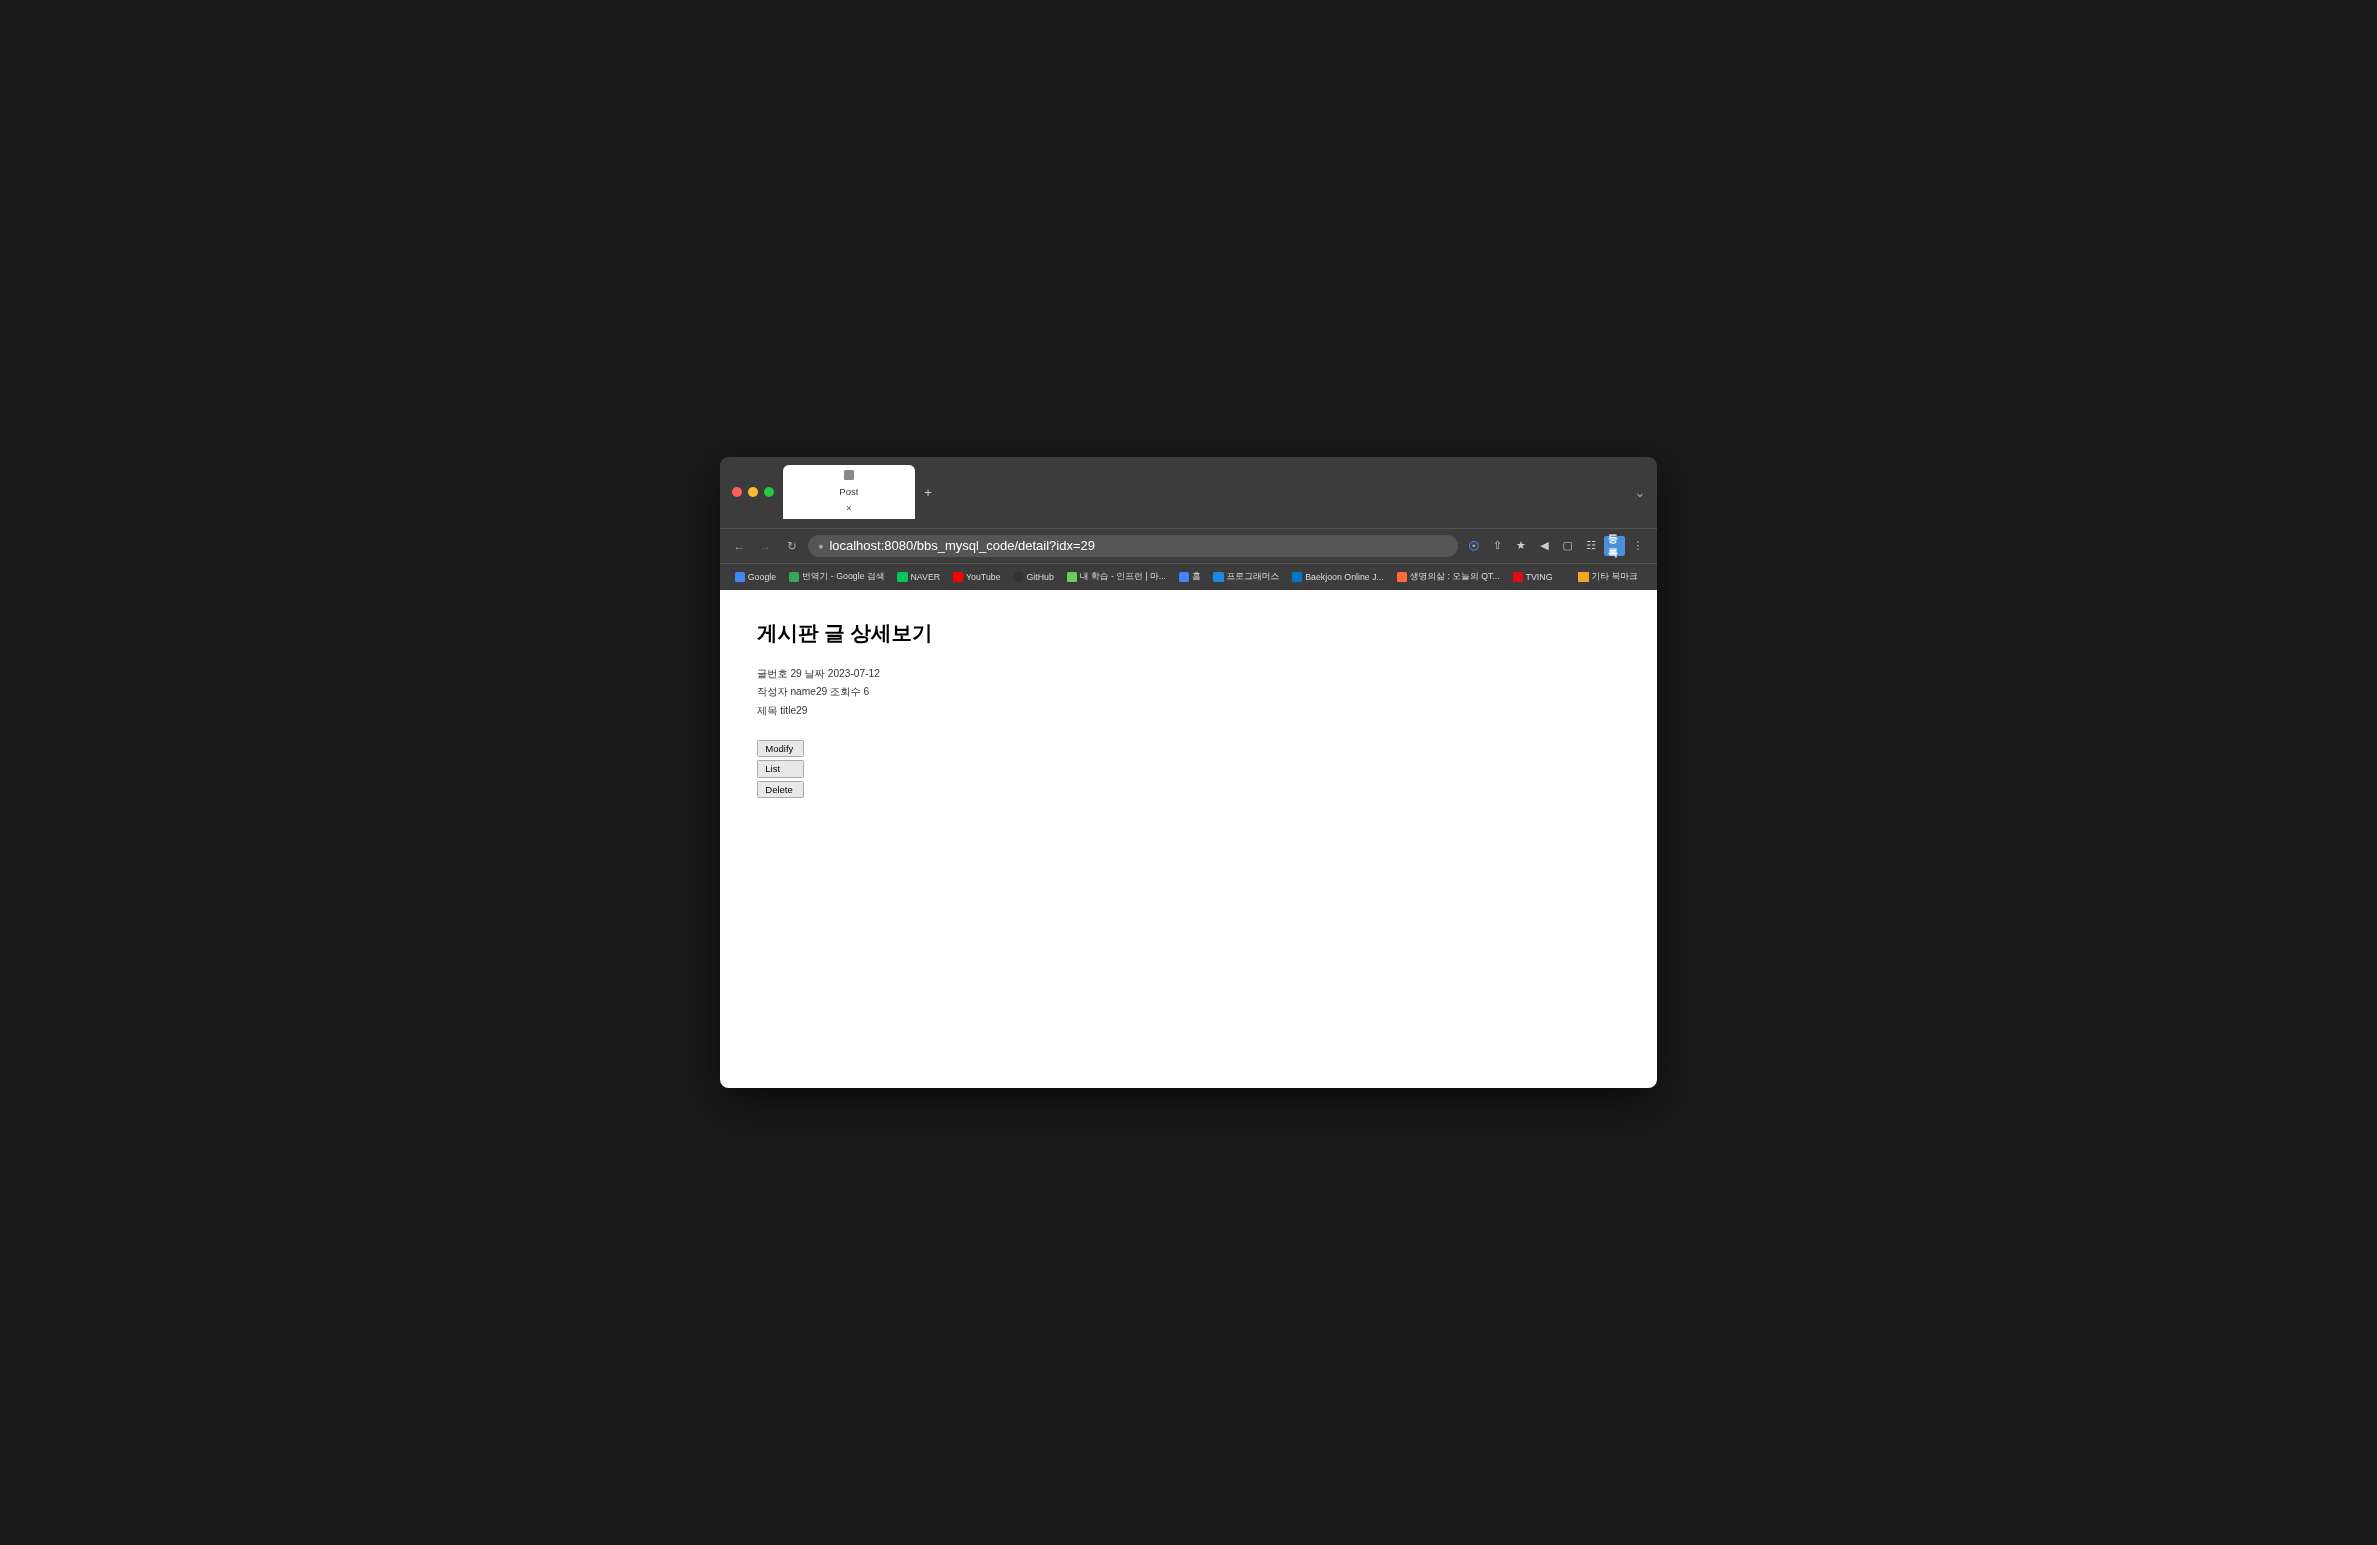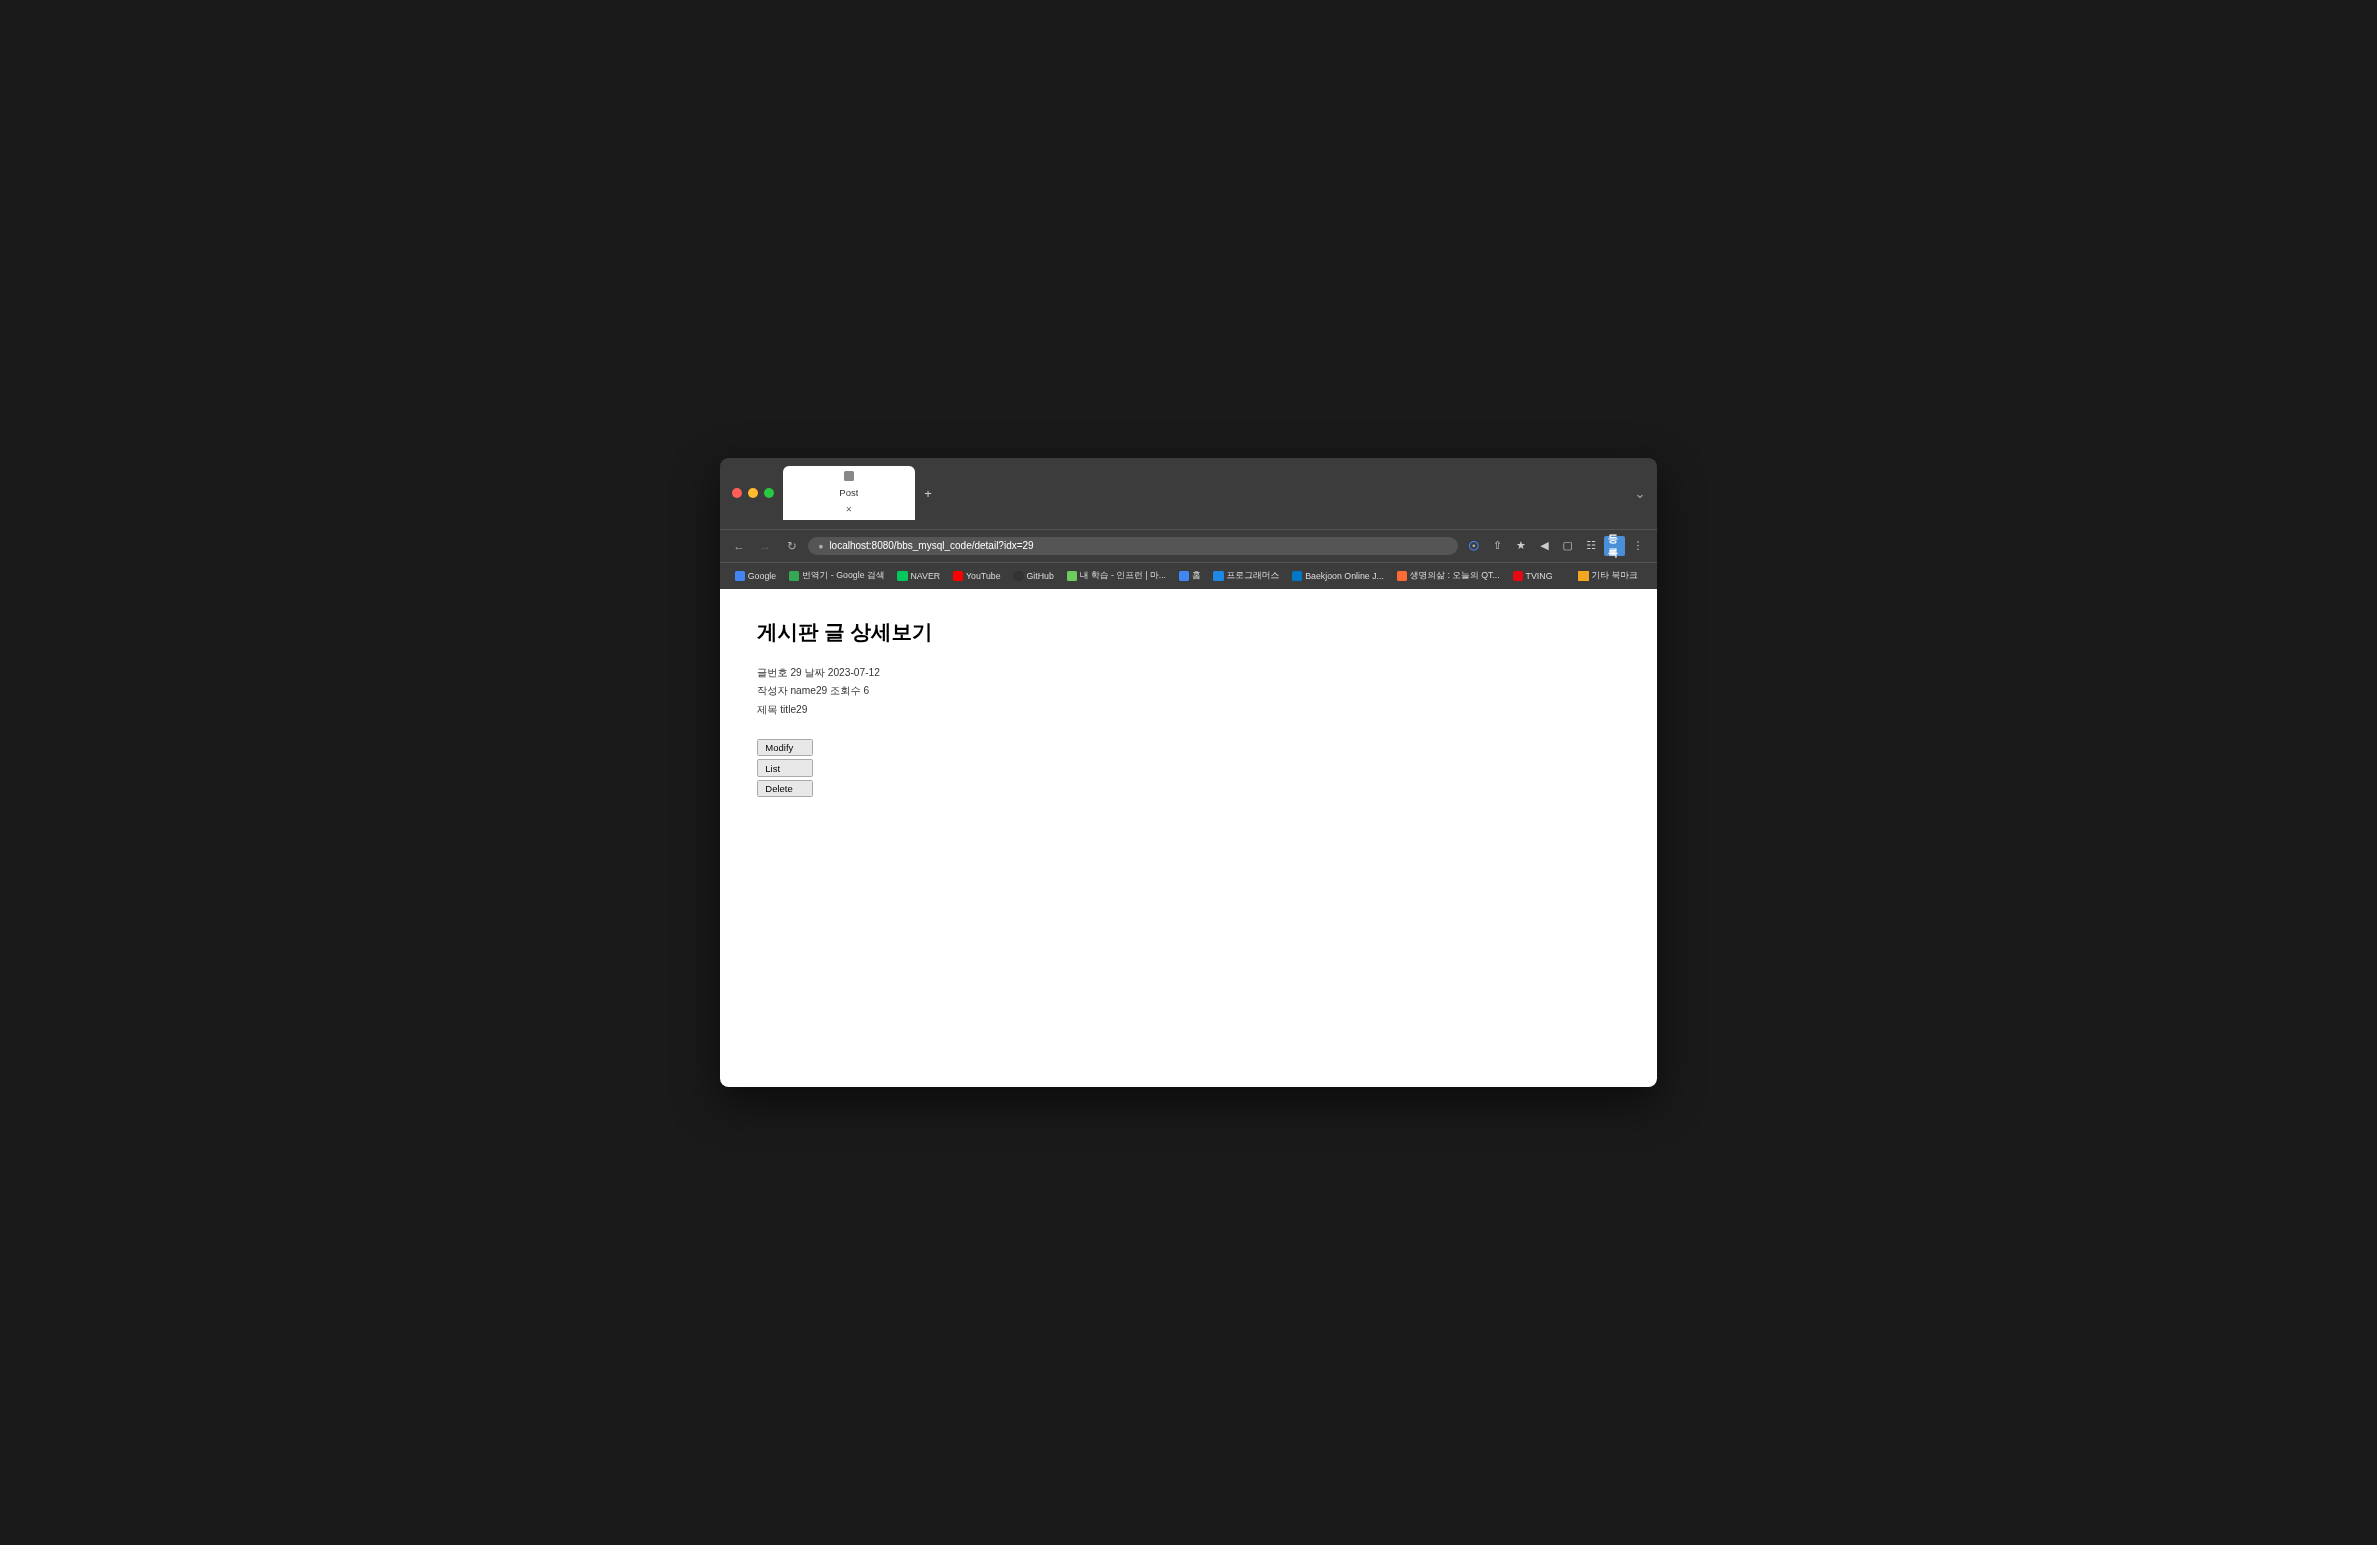--- a/index.html
+++ b/index.html
@@ -153,21 +153,21 @@
       font-size: 9.5px;
     }
 
     .address-bar .lock-icon {
       color: #aaa;
       font-size: 8.8px;
     }
 
     .address-text {
       color: #fff;
-      font-size: 10px;
+      font-size: 13px;
     }
 
     .nav-actions {
       display: flex;
       align-items: center;
       gap: 2.9px;
     }
 
     .nav-action-btn {
       width: 20.5px;
@@ -269,21 +269,21 @@
       gap: 2.9px;
     }
 
     .action-btn {
       background: #e8e8e8;
       border: 0.7px solid #aaa;
       padding: 2.2px 7.3px;
       font-size: 9.5px;
       cursor: pointer;
       text-align: left;
-      width: 56px;
+      width: 47px;
       border-radius: 1.5px;
       color: #000;
     }
 
     
     .fav-google { background: #4285f4; }
     .fav-translate { background: #34a853; }
     .fav-naver { background: #03c75a; }
     .fav-youtube { background: #ff0000; }
     .fav-github { background: #333; border-radius: 50%; }

